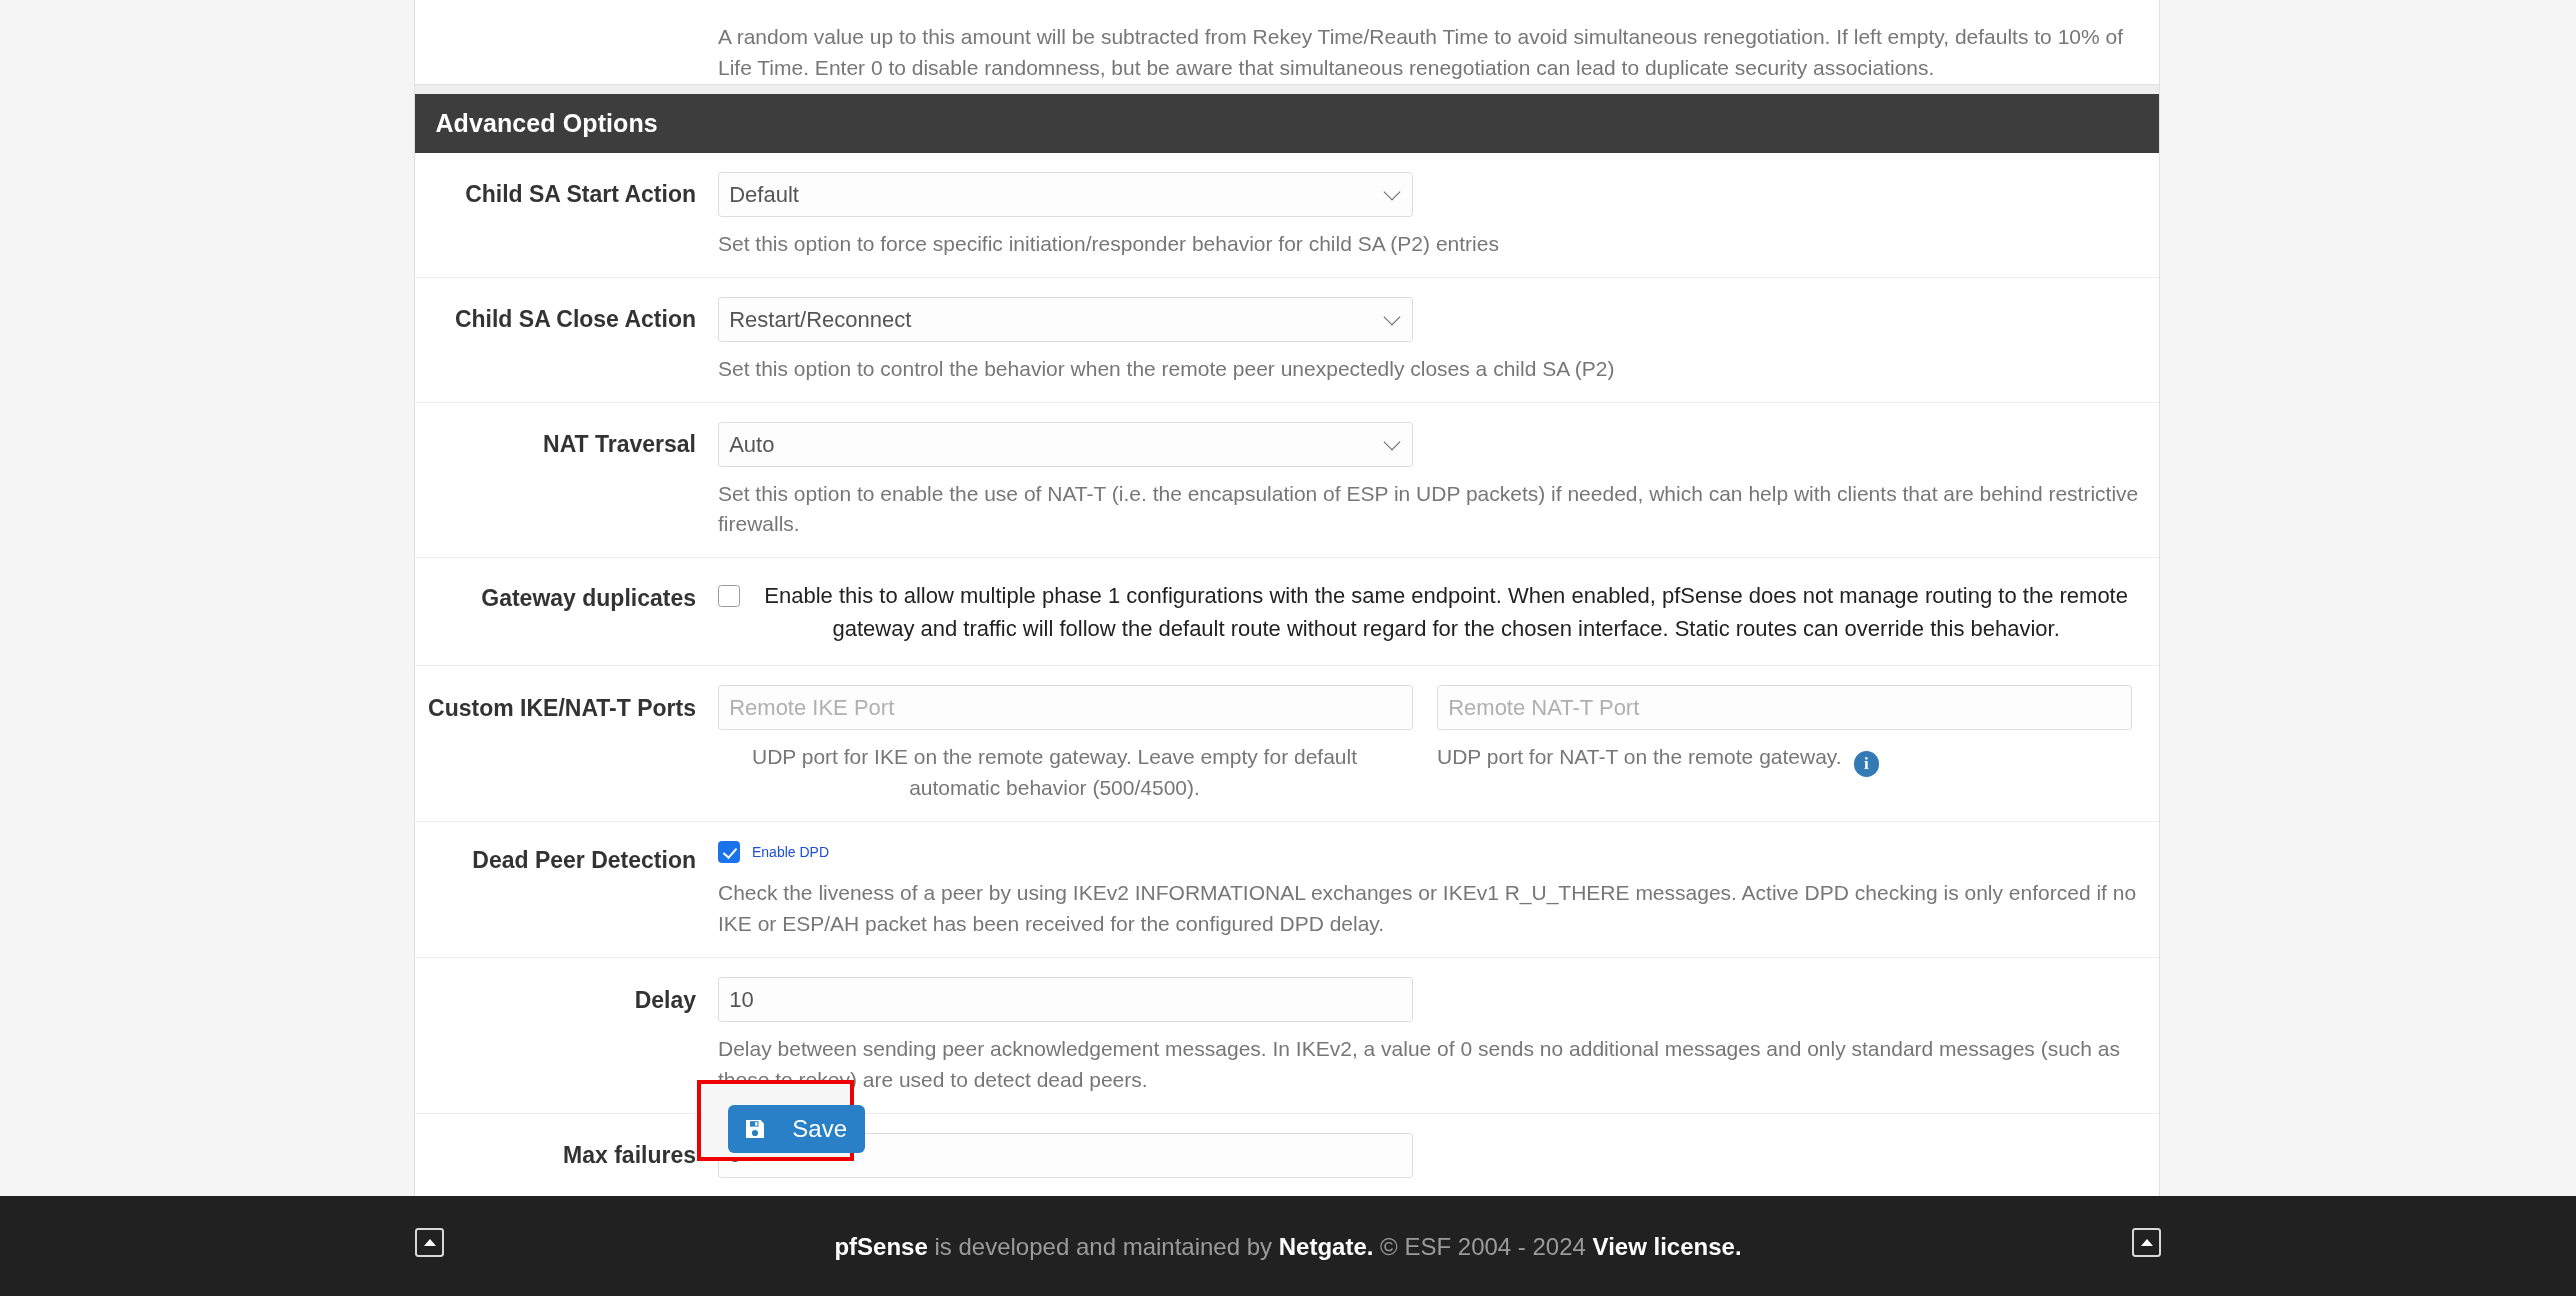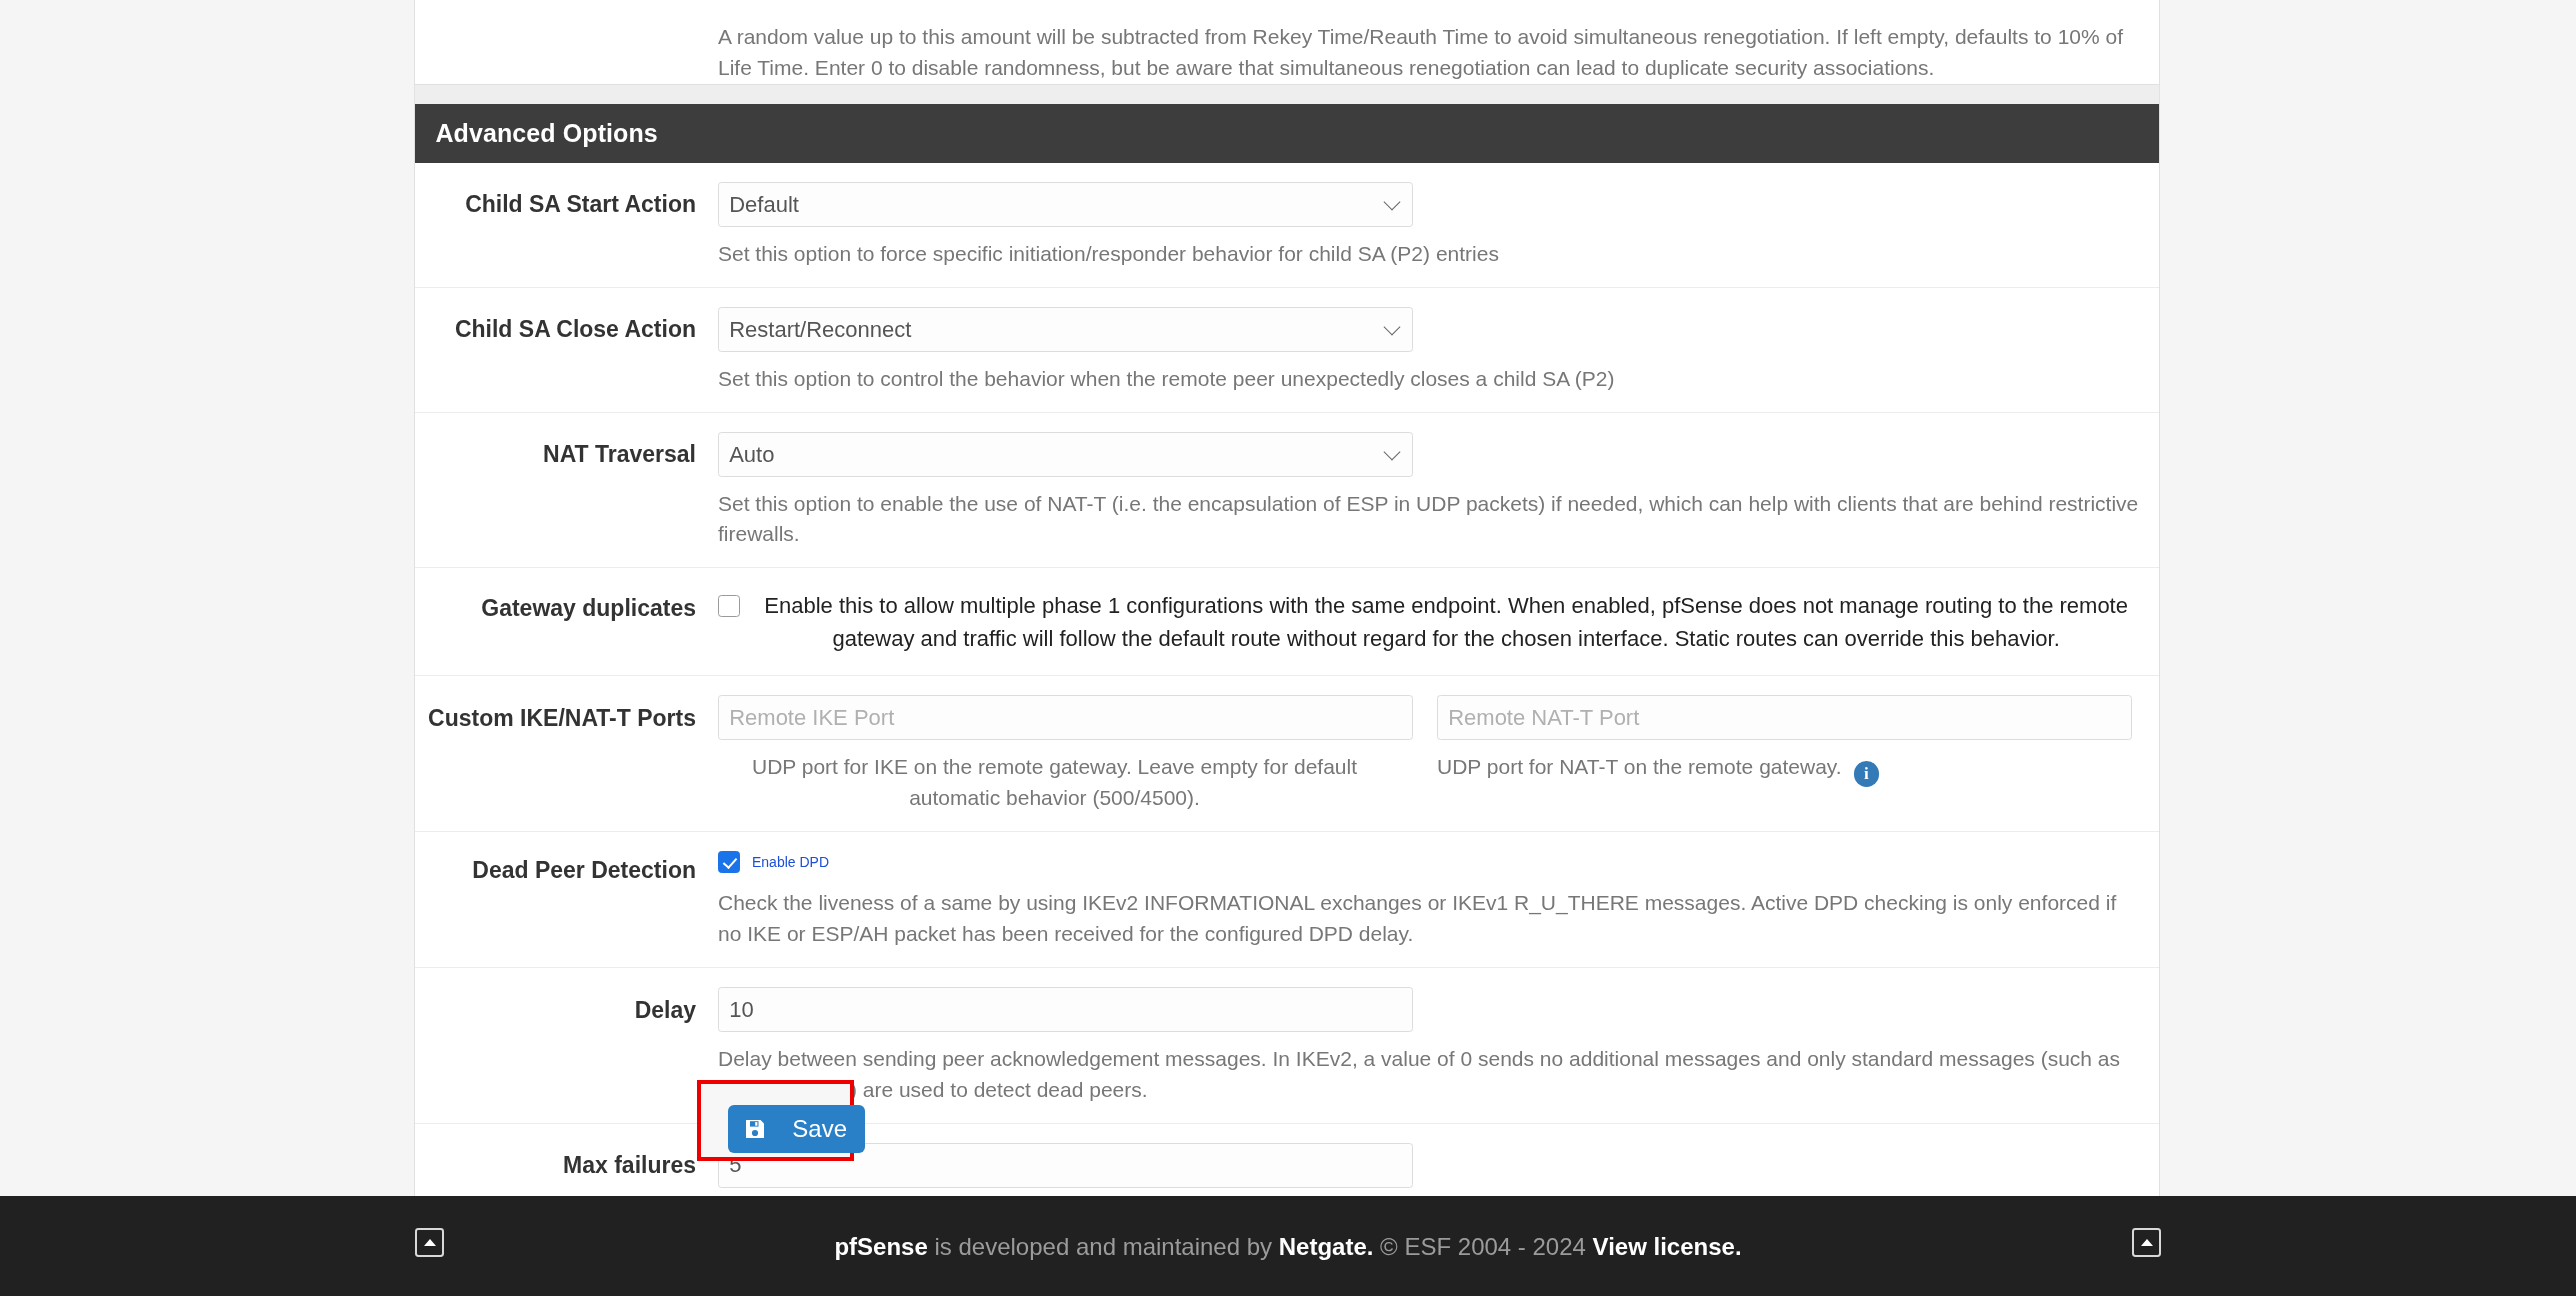--- a/index.html
+++ b/index.html
@@ -289,21 +289,21 @@
         <div class="form-label"></div>
         <div class="form-control-wrap">
           <div class="help">A random value up to this amount will be subtracted from Rekey Time/Reauth Time to avoid simultaneous renegotiation. If left empty, defaults to 10% of Life Time. Enter 0 to disable randomness, but be aware that simultaneous renegotiation can lead to duplicate security associations.</div>
         </div>
       </div>
     </div>
   </div>
 
   <div class="divider-gap" style="top:85px;"></div>
 
-  <div class="panel" style="top:104px;">
+  <div class="panel" style="top:94px;">
     <div class="panel-heading">Advanced Options</div>
     <div class="panel-body">
 
       <div class="form-row">
         <div class="form-label">Child SA Start Action</div>
         <div class="form-control-wrap">
           <div class="select-wrap">
             <select class="inp">
               <option>Default</option>
             </select>
@@ -367,21 +367,21 @@
         </div>
       </div>
 
       <div class="form-row">
         <div class="form-label" style="padding-top:5.1px;">Dead Peer Detection</div>
         <div class="form-control-wrap">
           <div class="check-line" style="padding-top:0;align-items:center;">
             <span class="cbx checked" style="margin-top:0;"></span>
             <span class="cbx-label-inline" style="padding-top:0;">Enable DPD</span>
           </div>
-          <div class="help" style="margin-top:15.3px;">Check the liveness of a same by using IKEv2 INFORMATIONAL exchanges or IKEv1 R_U_THERE messages. Active DPD checking is only enforced if no IKE or ESP/AH packet has been received for the configured DPD delay.</div>
+          <div class="help" style="margin-top:15.3px;">Check the liveness of a peer by using IKEv2 INFORMATIONAL exchanges or IKEv1 R_U_THERE messages. Active DPD checking is only enforced if no IKE or ESP/AH packet has been received for the configured DPD delay.</div>
         </div>
       </div>
 
       <div class="form-row">
         <div class="form-label">Delay</div>
         <div class="form-control-wrap">
           <input class="inp" type="text" value="10" style="">
           <div class="help">Delay between sending peer acknowledgement messages. In IKEv2, a value of 0 sends no additional messages and only standard messages (such as those to rekey) are used to detect dead peers.</div>
         </div>
       </div>

